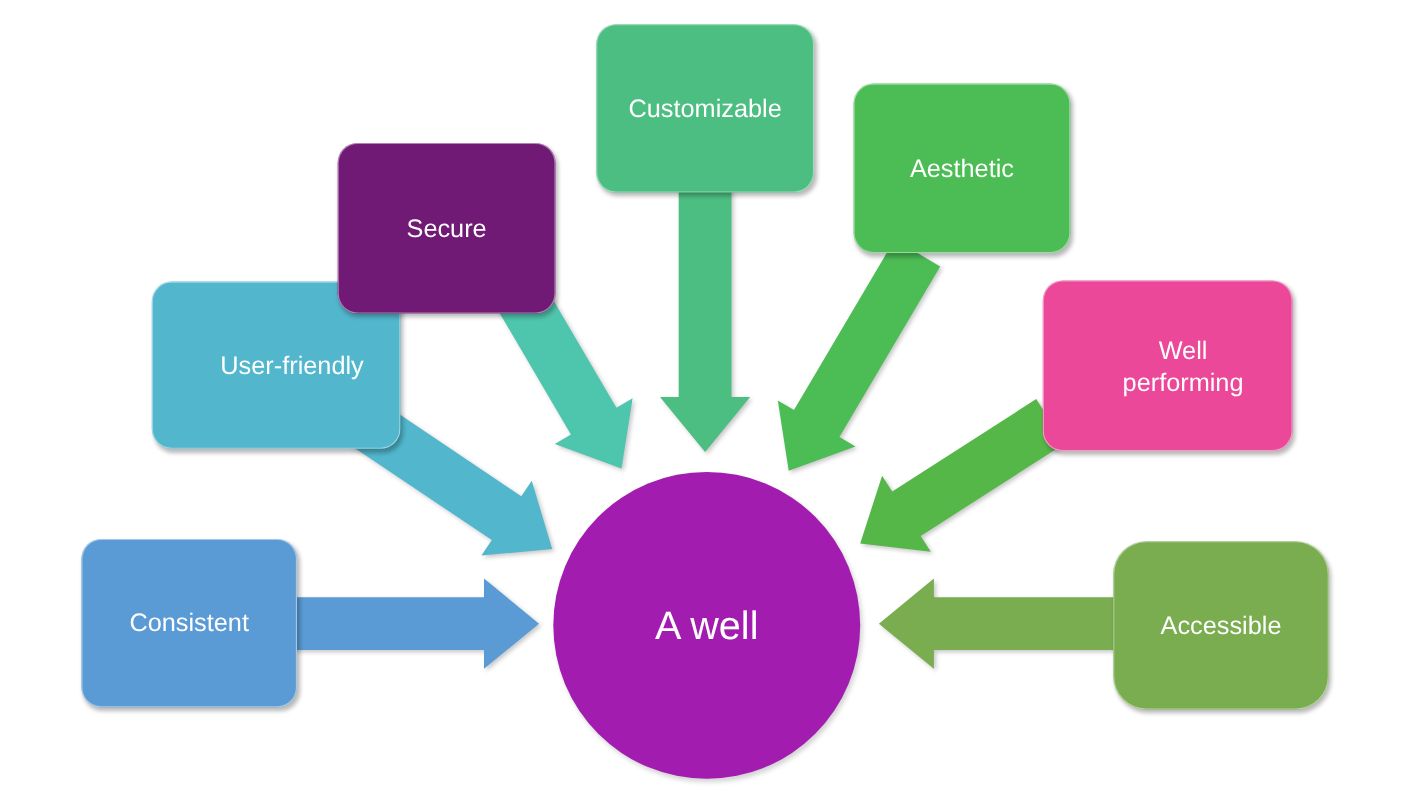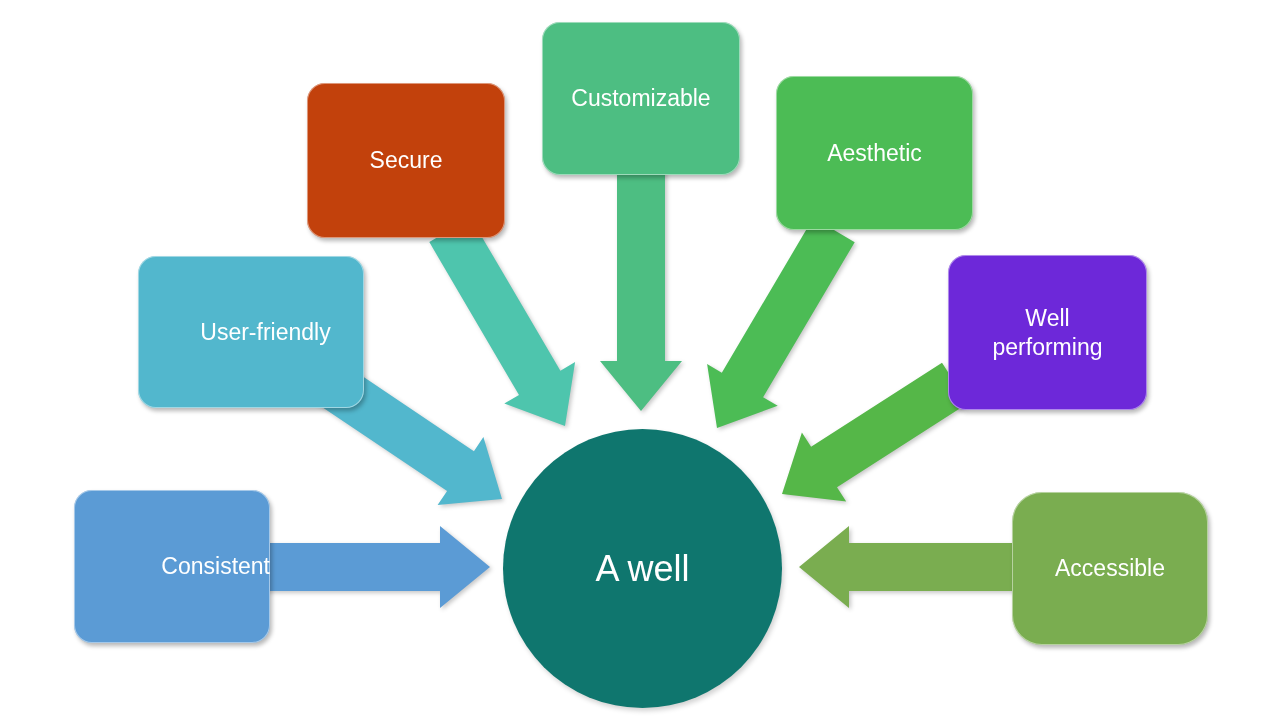--- a/index.html
+++ b/index.html
@@ -79,41 +79,41 @@
   <svg class="arrows-layer" id="arrows-svg" viewBox="0 0 1280 720">
       <polygon points="260.0,591.0 440.0,591.0 440.0,608.0 490.0,567.0 440.0,526.0 440.0,543.0 260.0,543.0" fill="#5B9BD5"></polygon>
       <polygon points="311.6,399.9 447.1,491.0 437.6,505.1 502.0,499.0 483.4,437.1 473.9,451.2 338.4,360.1" fill="#52B7CD"></polygon>
       <polygon points="429.3,242.1 519.0,395.0 504.3,403.6 565.0,426.0 575.1,362.1 560.4,370.7 470.7,217.9" fill="#4EC5AD"></polygon>
       <polygon points="617.0,168.0 617.0,361.0 600.0,361.0 641.0,411.0 682.0,361.0 665.0,361.0 665.0,168.0" fill="#4DBE82"></polygon>
       <polygon points="813.3,217.8 721.8,372.7 707.1,364.1 717.0,428.0 777.7,405.8 763.1,397.2 854.7,242.2" fill="#4CBC55"></polygon>
       <polygon points="942.0,362.8 811.1,446.8 801.9,432.5 782.0,494.0 846.2,501.5 837.0,487.2 968.0,403.2" fill="#55B748"></polygon>
       <polygon points="1018.0,543.0 849.0,543.0 849.0,526.0 799.0,567.0 849.0,608.0 849.0,591.0 1018.0,591.0" fill="#7AAD50"></polygon>
     </svg>
 
-  <div class="node n0" style="background-color: rgb(91, 155, 213); justify-content: flex-end;">
+  <div class="node n0" style="background-color: rgb(91, 155, 213);">
     <span class="node-label">Consistent</span>
   </div>
   <div class="node n1" style="background-color: rgb(82, 183, 205);">
     <span class="node-label">User-friendly</span>
   </div>
-  <div class="node n2" style="background-color: #c2410c;">
+  <div class="node n2" style="background-color: #701a75; margin-top: 47px;">
     <span class="node-label">Secure</span>
   </div>
   <div class="node n3" style="background-color: rgb(77, 190, 130);">
     <span class="node-label">Customizable</span>
   </div>
   <div class="node n4" style="background-color: rgb(76, 188, 85);">
     <span class="node-label">Aesthetic</span>
   </div>
-  <div class="node n5" style="background-color: #6d28d9;">
+  <div class="node n5" style="background-color: #ec4899; padding-left: 28px;">
     <span class="node-label">Well performing</span>
   </div>
   <div class="node n6" style="background-color: rgb(122, 173, 80); border-radius: 30px;">
     <span class="node-label">Accessible</span>
   </div>
 
-  <div class="center-circle" style="background-color: #0f766e;">
+  <div class="center-circle" style="background-color: #a21caf;">
     <div class="center-text">
       <div>A well</div>
     </div>
   </div>
 
 </div>
 
 </body></html>

